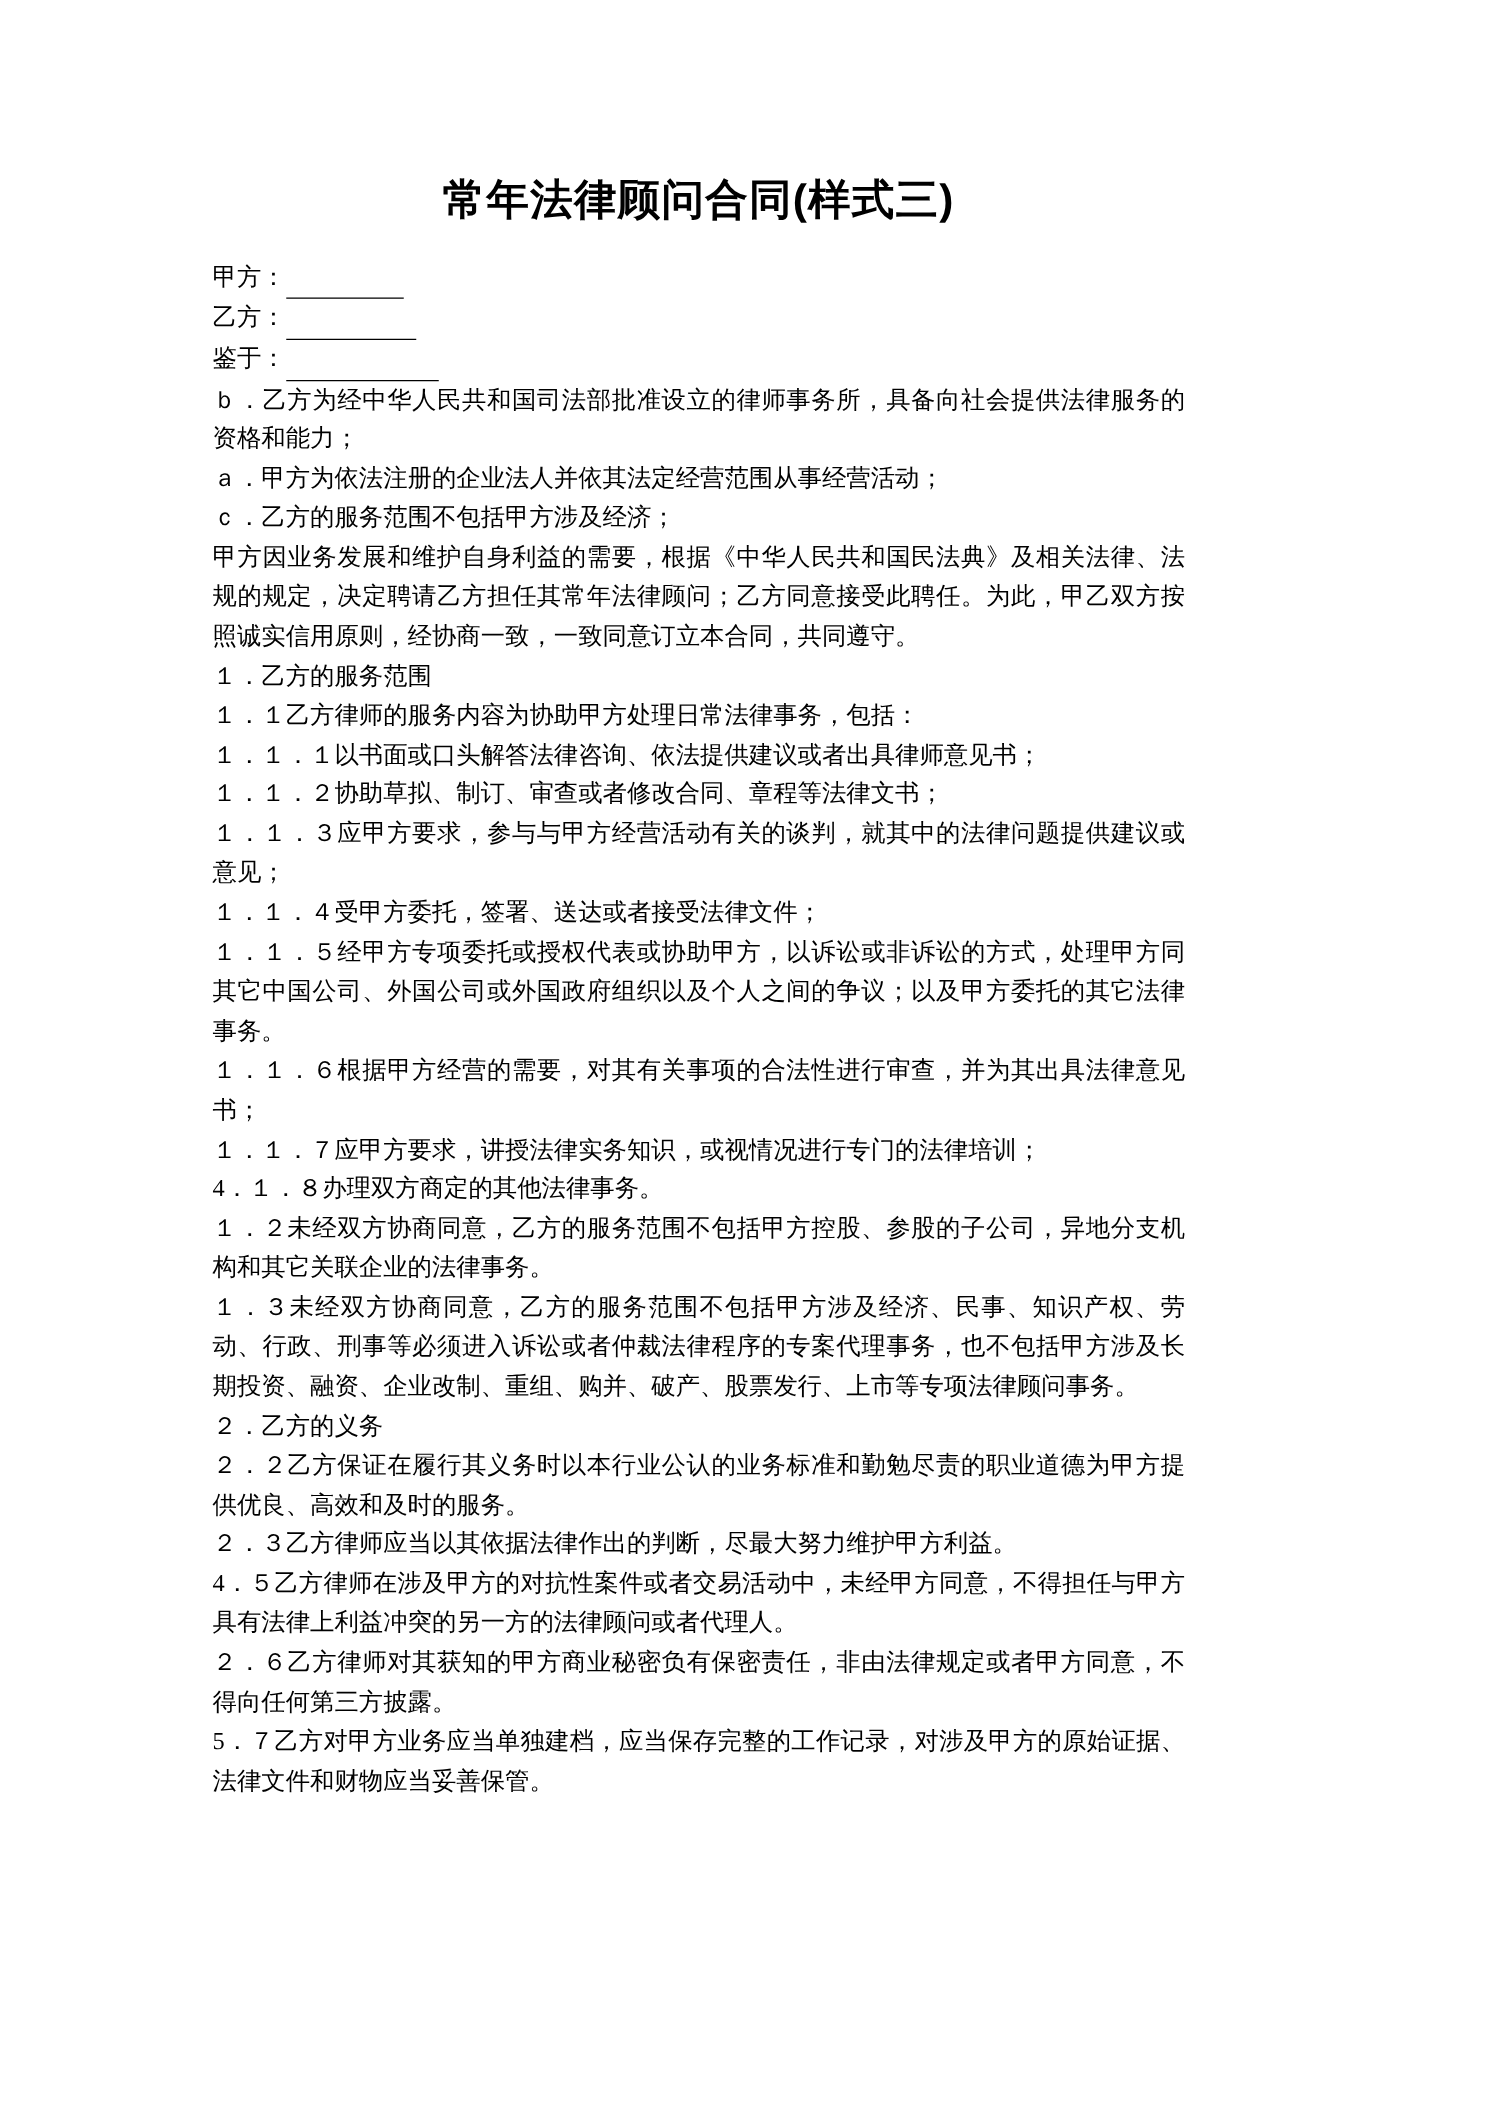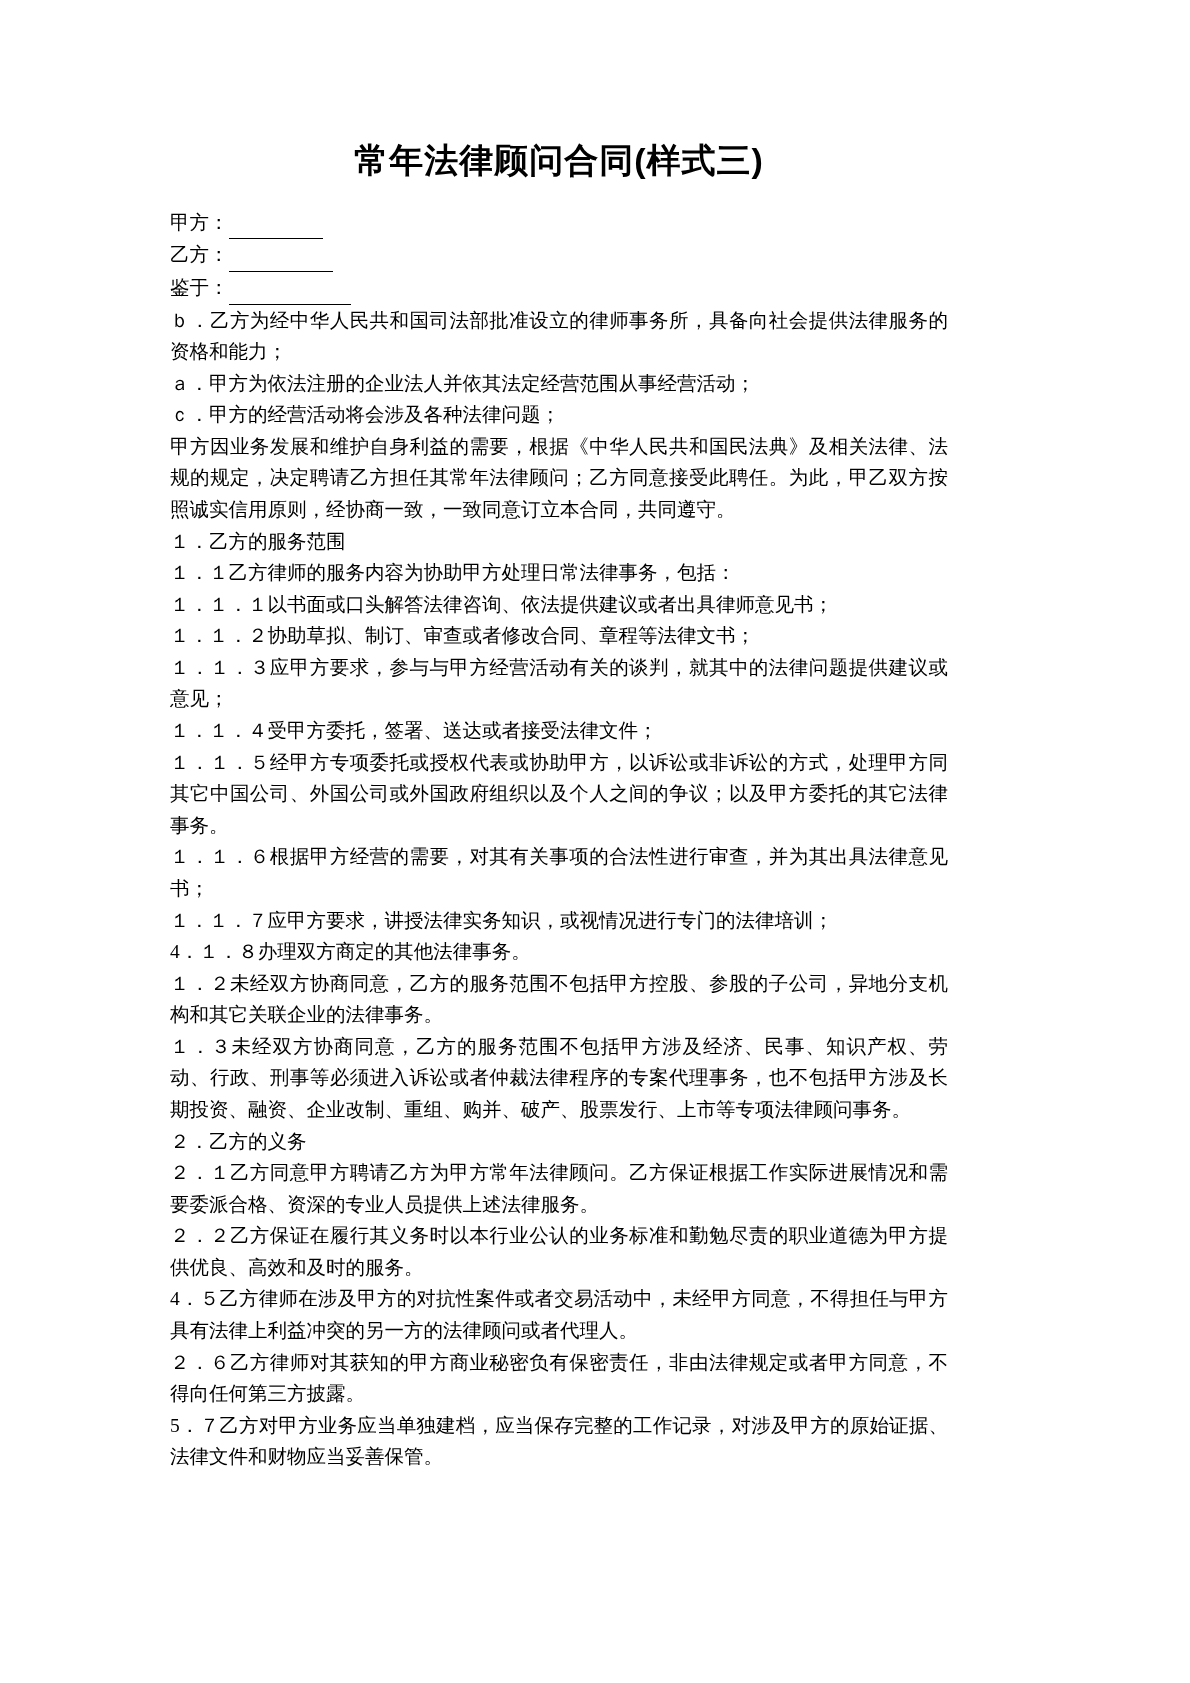--- a/index.html
+++ b/index.html
@@ -59,36 +59,36 @@
 
   <div class="body-text">
     <div id="parties-block">
         <p class="para"><span>甲方：</span><span class="fill-line fill-short">&nbsp;</span></p>
         <p class="para"><span>乙方：</span><span class="fill-line fill-mid">&nbsp;</span></p>
         <p class="para"><span>鉴于：</span><span class="fill-line fill-long">&nbsp;</span></p>
       </div>
     <div id="paragraph-block">
         <p class="para">ｂ．乙方为经中华人民共和国司法部批准设立的律师事务所，具备向社会提供法律服务的资格和能力；</p>
         <p class="para">ａ．甲方为依法注册的企业法人并依其法定经营范围从事经营活动；</p>
-        <p class="para">ｃ．甲方的经营活动将会涉及各种法律问题；</p>
+        <p class="para">ｃ．乙方的服务范围不包括甲方涉及经济；</p>
         <p class="para">甲方因业务发展和维护自身利益的需要，根据《中华人民共和国民法典》及相关法律、法规的规定，决定聘请乙方担任其常年法律顾问；乙方同意接受此聘任。为此，甲乙双方按照诚实信用原则，经协商一致，一致同意订立本合同，共同遵守。</p>
         <p class="para">１．乙方的服务范围</p>
         <p class="para">１．１乙方律师的服务内容为协助甲方处理日常法律事务，包括：</p>
         <p class="para">１．１．１以书面或口头解答法律咨询、依法提供建议或者出具律师意见书；</p>
         <p class="para">１．１．２协助草拟、制订、审查或者修改合同、章程等法律文书；</p>
         <p class="para">１．１．３应甲方要求，参与与甲方经营活动有关的谈判，就其中的法律问题提供建议或意见；</p>
         <p class="para">１．１．４受甲方委托，签署、送达或者接受法律文件；</p>
         <p class="para">１．１．５经甲方专项委托或授权代表或协助甲方，以诉讼或非诉讼的方式，处理甲方同其它中国公司、外国公司或外国政府组织以及个人之间的争议；以及甲方委托的其它法律事务。</p>
         <p class="para">１．１．６根据甲方经营的需要，对其有关事项的合法性进行审查，并为其出具法律意见书；</p>
         <p class="para">１．１．７应甲方要求，讲授法律实务知识，或视情况进行专门的法律培训；</p>
         <p class="para">4．１．８办理双方商定的其他法律事务。</p>
         <p class="para">１．２未经双方协商同意，乙方的服务范围不包括甲方控股、参股的子公司，异地分支机构和其它关联企业的法律事务。</p>
         <p class="para">１．３未经双方协商同意，乙方的服务范围不包括甲方涉及经济、民事、知识产权、劳动、行政、刑事等必须进入诉讼或者仲裁法律程序的专案代理事务，也不包括甲方涉及长期投资、融资、企业改制、重组、购并、破产、股票发行、上市等专项法律顾问事务。</p>
         <p class="para">２．乙方的义务</p>
-        <p class="para">２．１乙方同意甲方聘请乙方为甲方常年法律顾问。乙方保证根据工作实际进展情况和需要委派合格、资深的专业人员提供上述法律服务。</p>
         <p class="para">２．２乙方保证在履行其义务时以本行业公认的业务标准和勤勉尽责的职业道德为甲方提供优良、高效和及时的服务。</p>
+        <p class="para">２．３乙方律师应当以其依据法律作出的判断，尽最大努力维护甲方利益。</p>
         <p class="para">4．５乙方律师在涉及甲方的对抗性案件或者交易活动中，未经甲方同意，不得担任与甲方具有法律上利益冲突的另一方的法律顾问或者代理人。</p>
         <p class="para">２．６乙方律师对其获知的甲方商业秘密负有保密责任，非由法律规定或者甲方同意，不得向任何第三方披露。</p>
         <p class="para">5．７乙方对甲方业务应当单独建档，应当保存完整的工作记录，对涉及甲方的原始证据、法律文件和财物应当妥善保管。</p>
       </div>
   </div>
 
 </div>
 
 </body></html>

